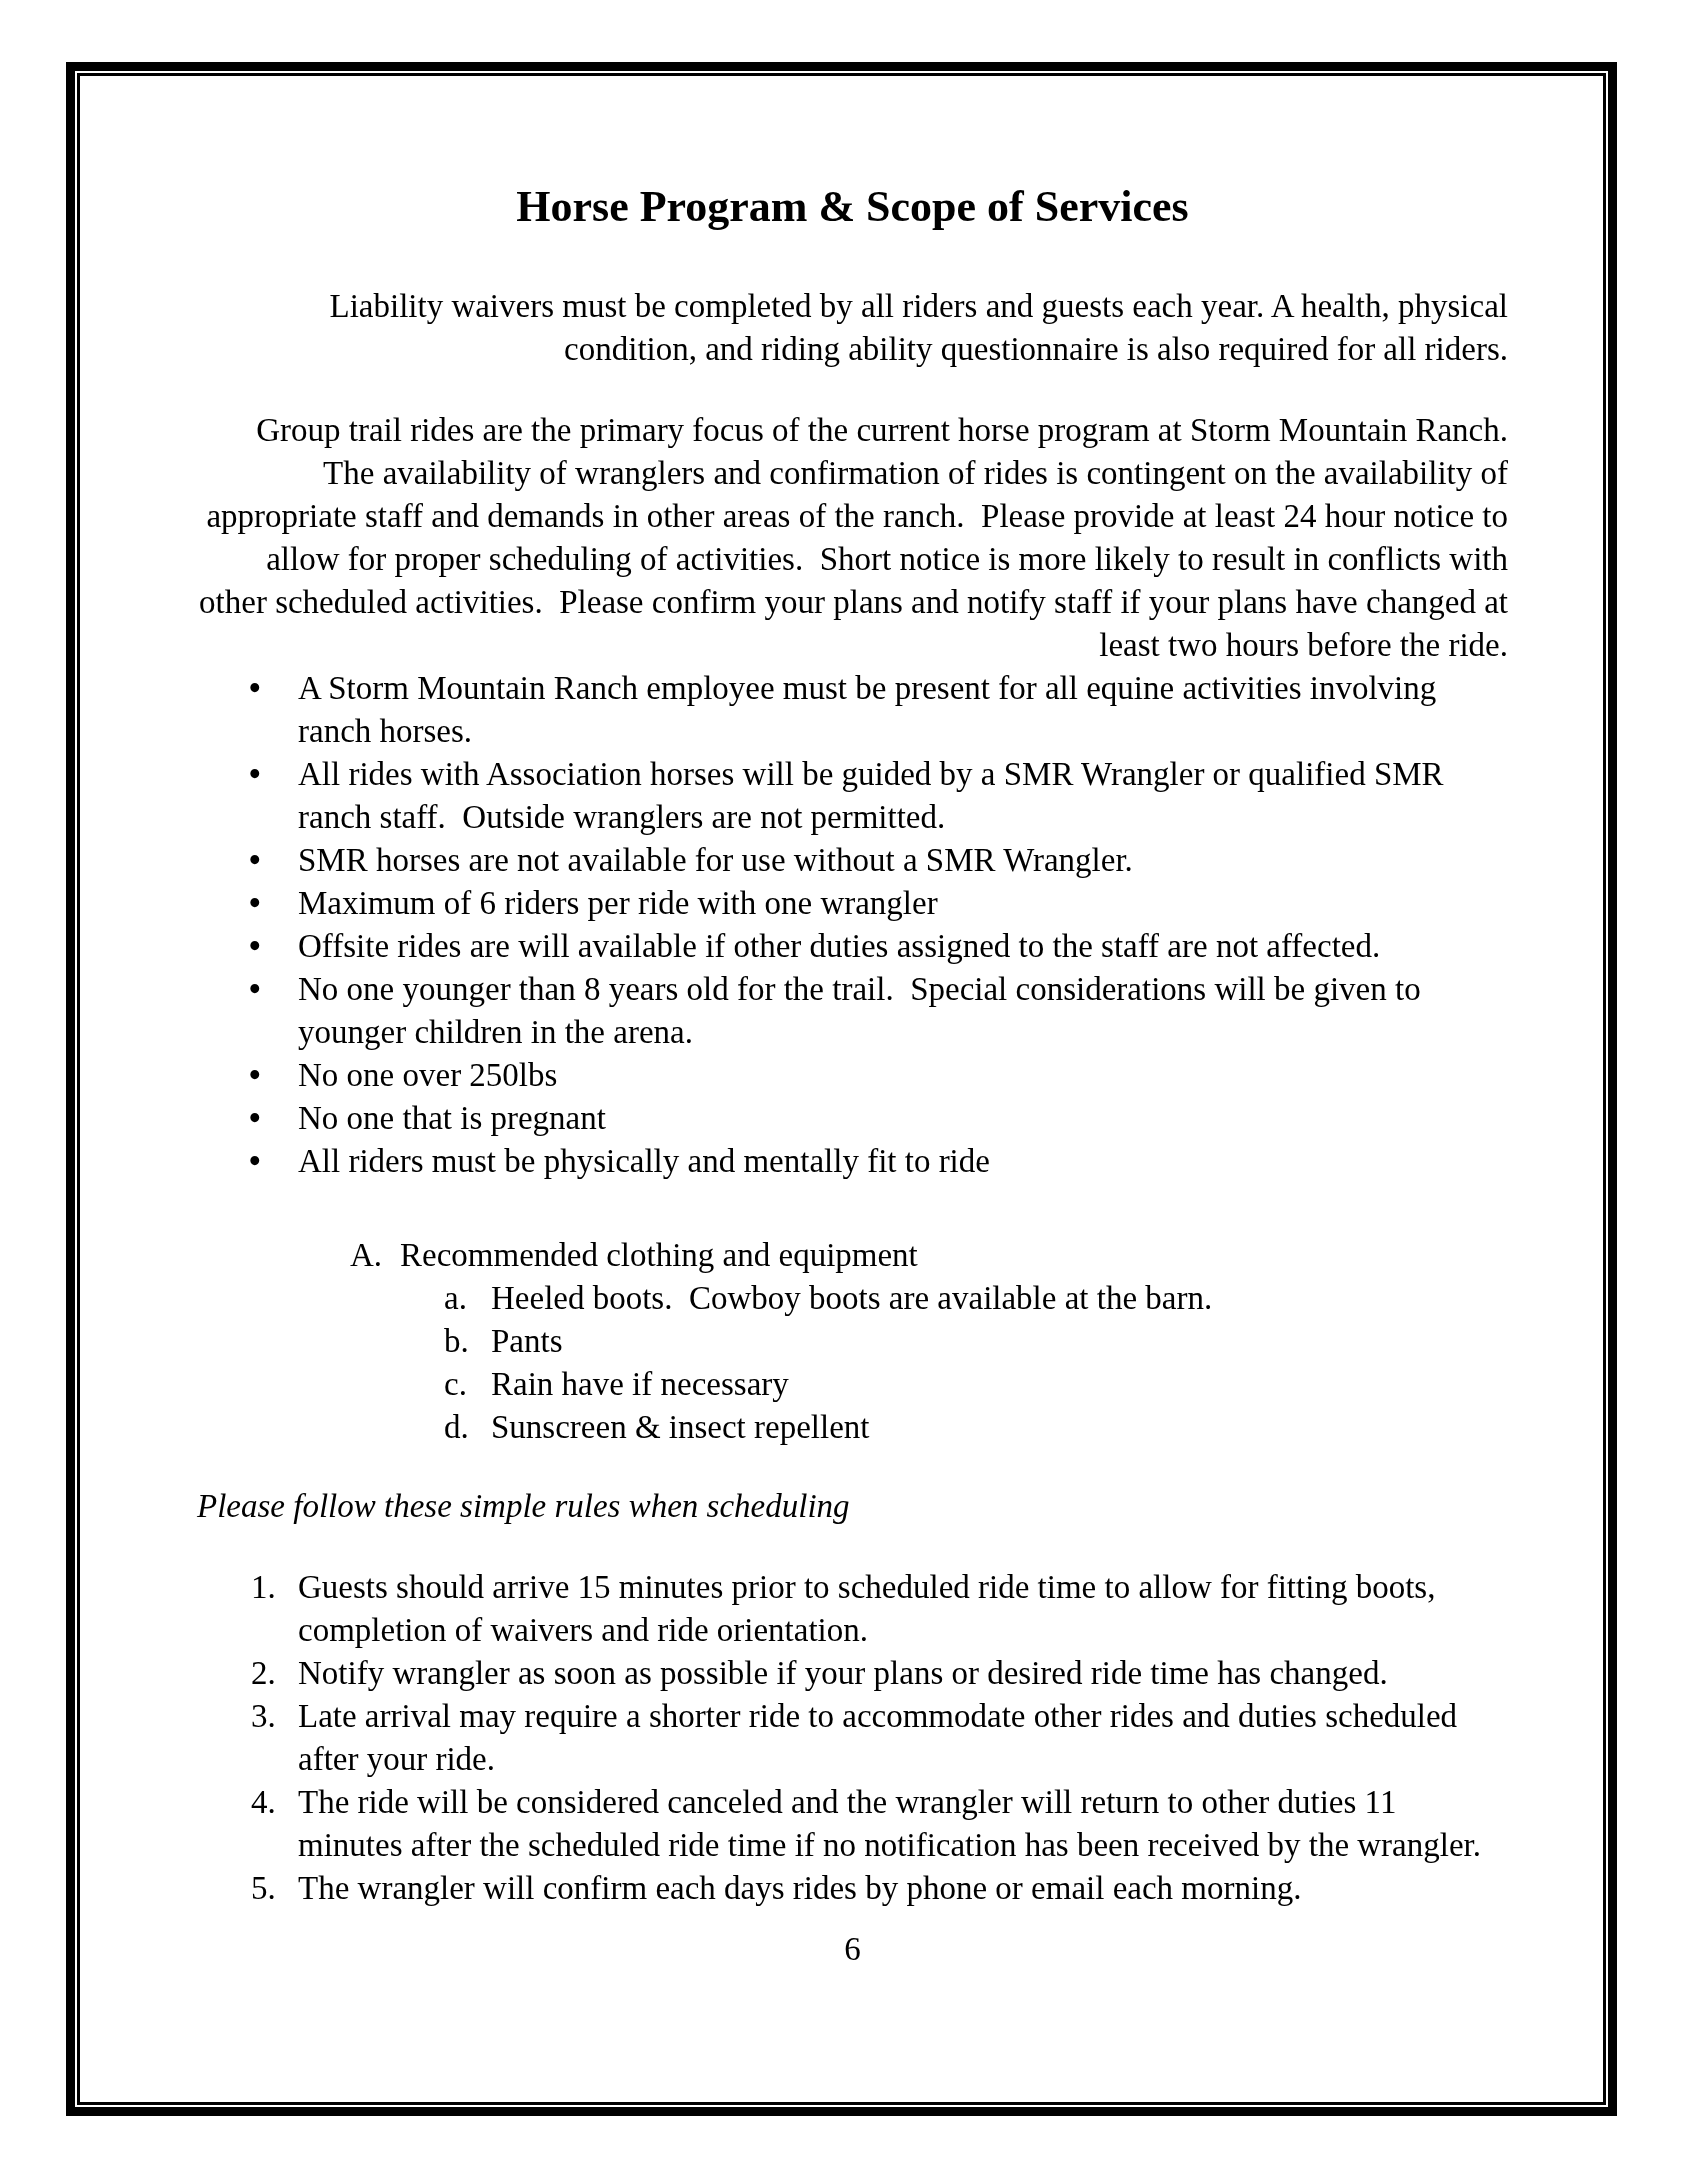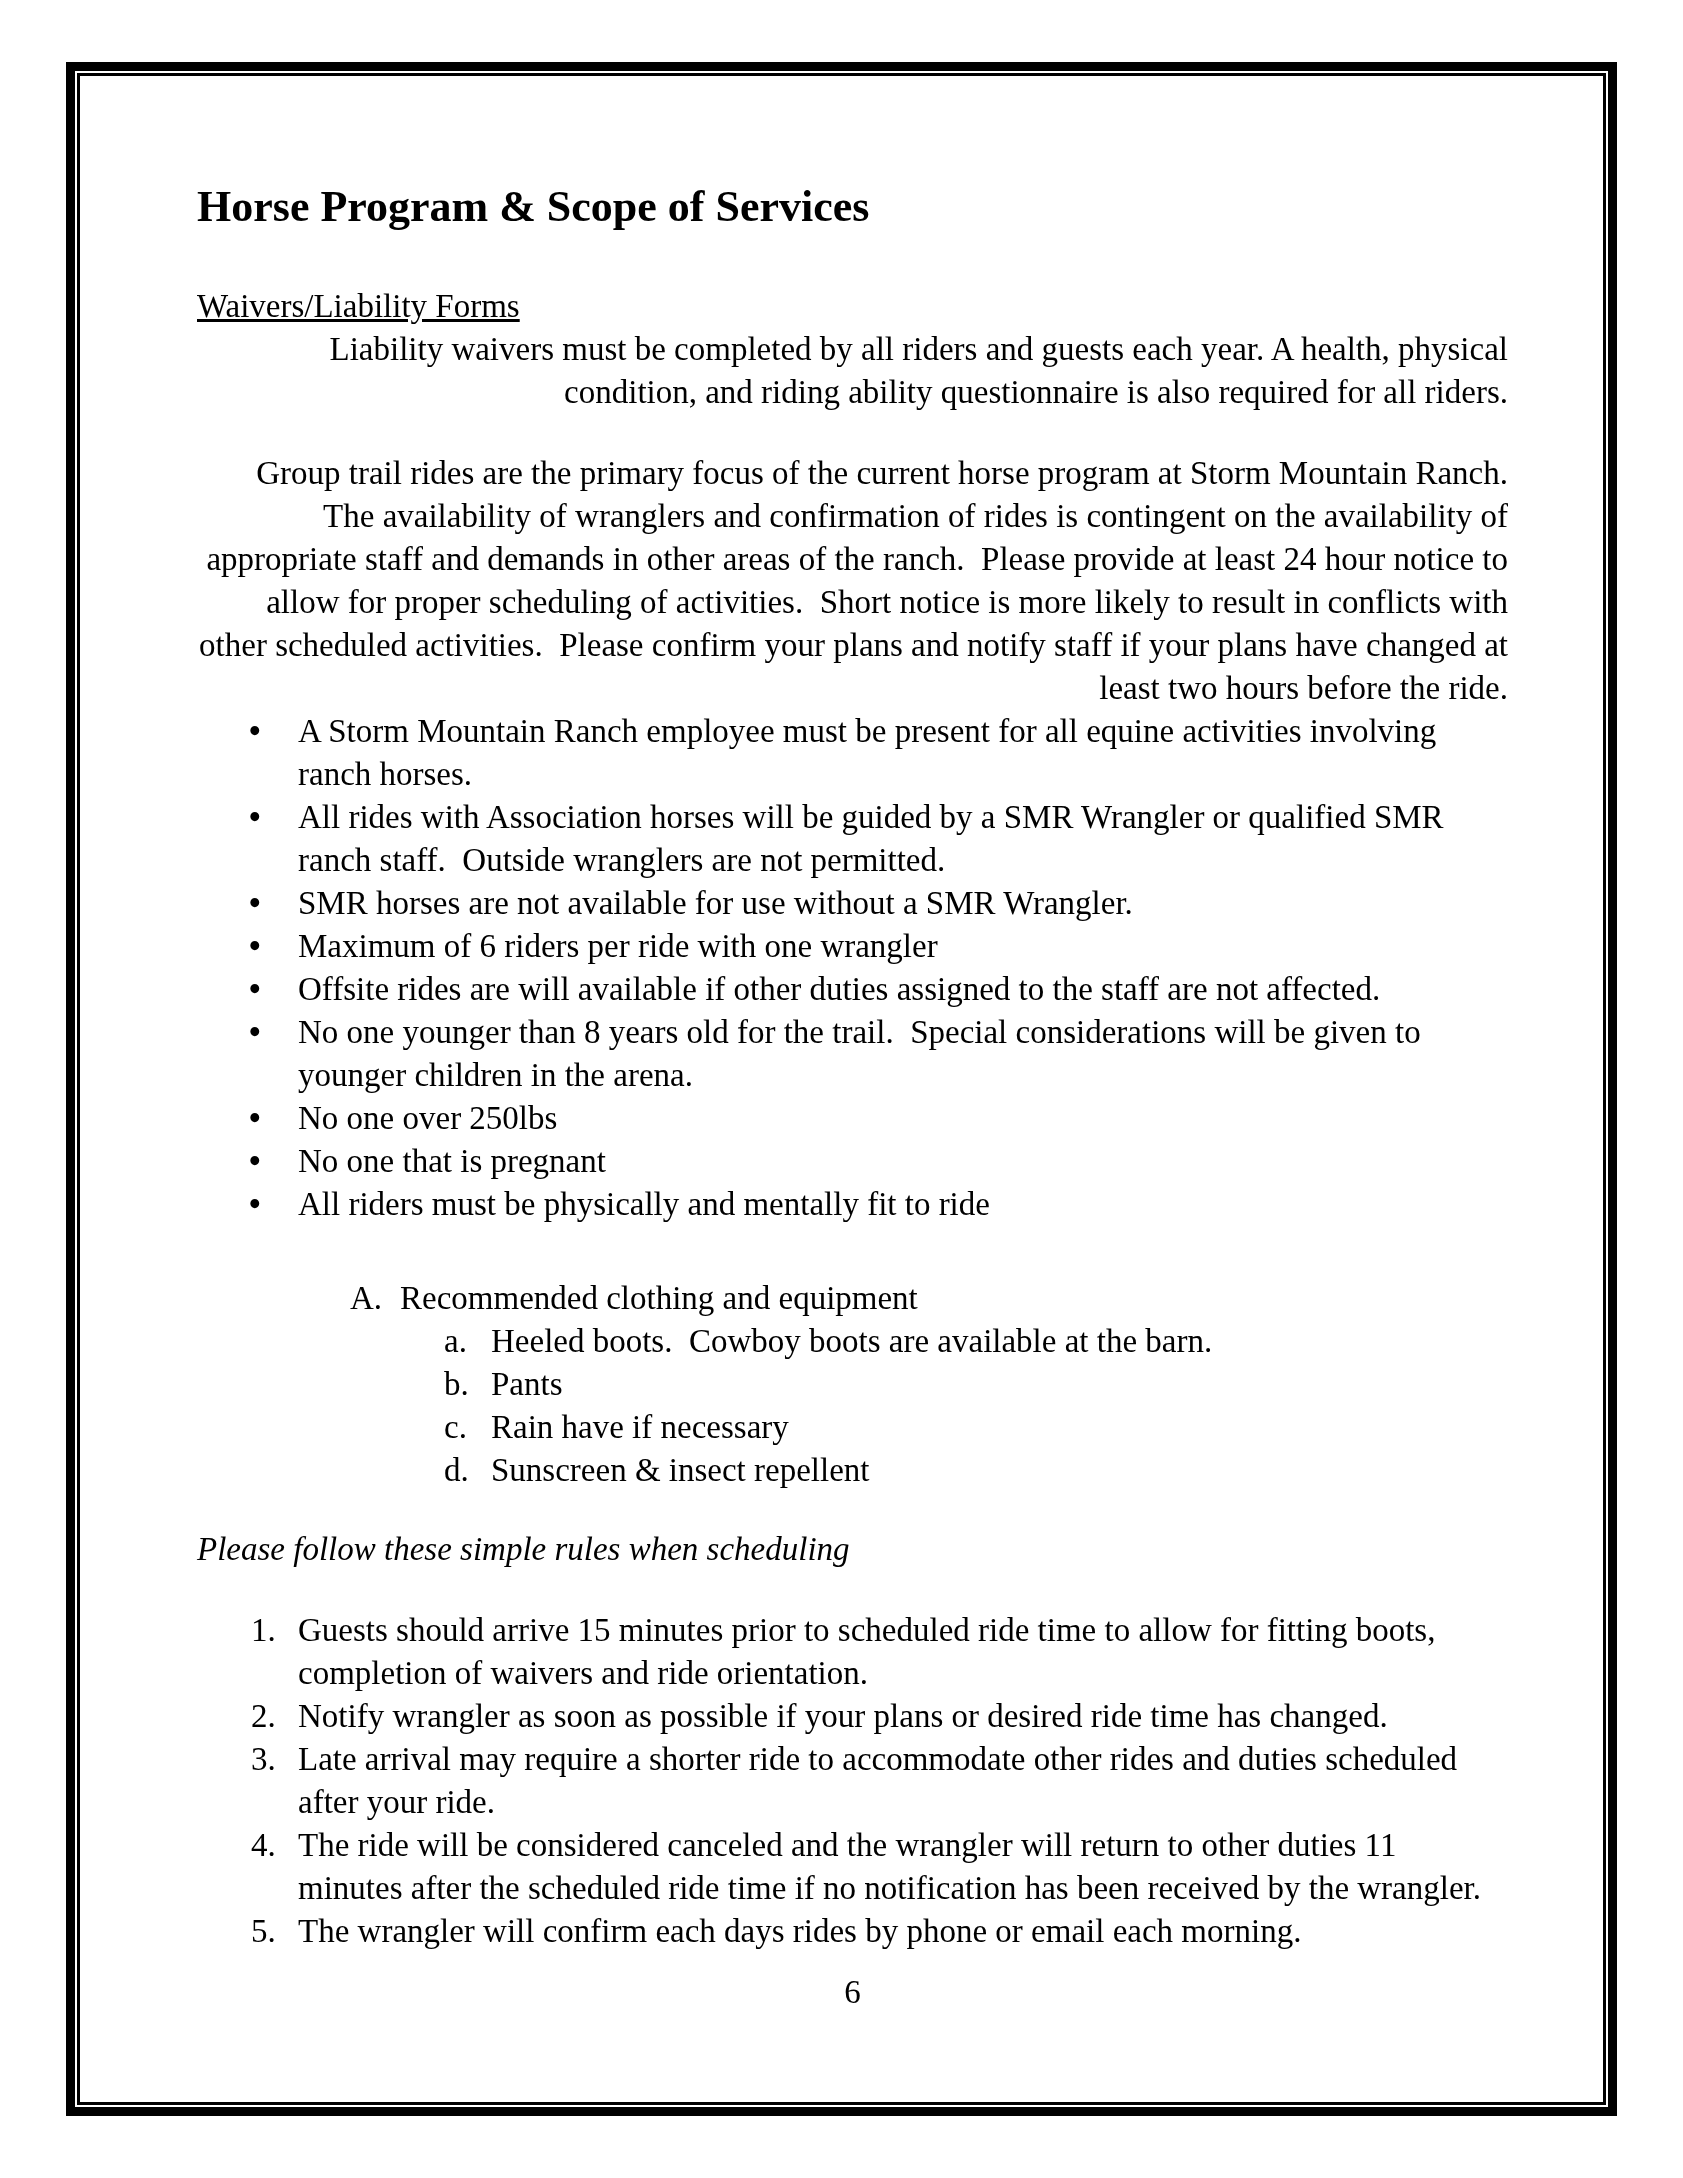--- a/index.html
+++ b/index.html
@@ -42,20 +42,21 @@
     padding: 105px 95px 0 117px;
     font-size: 33px;
     line-height: 43px;
   }
   .txt { white-space: pre-wrap; }
 
   h1.doc-title {
     font-size: 44px;
     line-height: 51px;
     font-weight: bold;
+    text-align: center;
     margin: 0 0 53px 0;
   }
   h2.section-heading {
     font-size: 33px;
     line-height: 43px;
     font-weight: normal;
     text-decoration: underline;
     margin: 0;
   }
   p.body-text {
@@ -106,21 +107,20 @@
 </head>
 <body>
 
 <div class="frame-outer">
   <div class="frame-inner">
     <div class="content">
 
       <h1 class="doc-title">Horse Program &amp; Scope of Services</h1>
 
       <section class="section-waivers">
-        <h2 class="section-heading">Waivers/Liability Forms</h2>
         <p class="body-text txt">Liability waivers must be completed by all riders and guests each year. A health, physical condition, and riding ability questionnaire is also required for all riders.</p>
       </section>
 
       <section>
         <p class="body-text txt">Group trail rides are the primary focus of the current horse program at Storm Mountain Ranch.  The availability of wranglers and confirmation of rides is contingent on the availability of appropriate staff and demands in other areas of the ranch.  Please provide at least 24 hour notice to allow for proper scheduling of activities.  Short notice is more likely to result in conflicts with other scheduled activities.  Please confirm your plans and notify staff if your plans have changed at least two hours before the ride.</p>
 
         <div class="bullet-list">
           <div class="bullet-row">
             <span class="bullet-marker">•</span>
             <span class="bullet-text txt">A Storm Mountain Ranch employee must be present for all equine activities involving ranch horses.</span>

